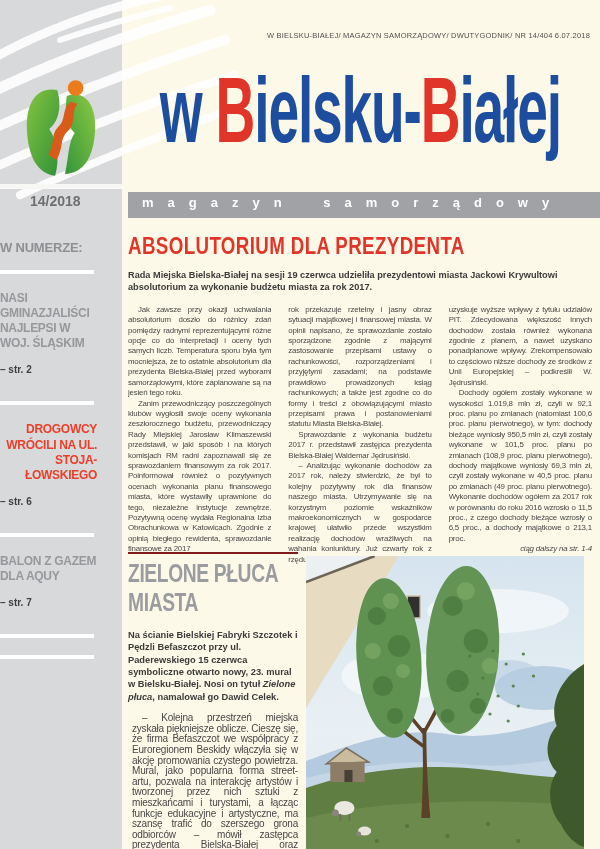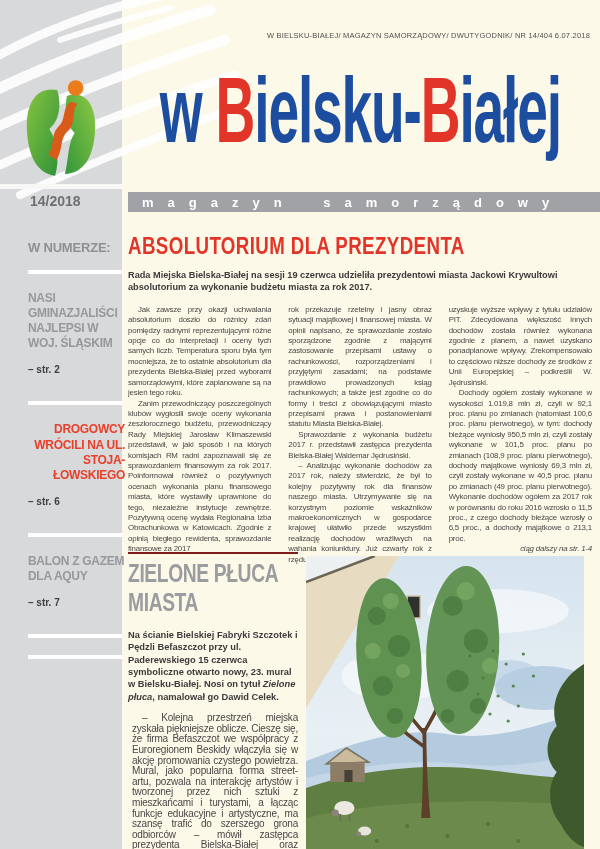--- a/index.html
+++ b/index.html
@@ -5,38 +5,38 @@
   html,body{margin:0;padding:0;background:#ffffff;}
   .page{position:relative;width:600px;height:849px;overflow:hidden;
         background:#fdf9e8;font-family:"Liberation Sans",sans-serif;}
 
   
   .sidebar-bg{position:absolute;left:0;top:0;width:122px;height:849px;background:#d8d9db;}
   .scribble{position:absolute;left:0;top:0;pointer-events:none;}
   .white-strip{position:absolute;left:0;top:184px;width:122px;height:5px;background:#f7f7f5;}
   .issue-no{position:absolute;left:30px;top:193px;width:80px;font-size:14px;font-weight:bold;color:#6e6f71;}
 
-  .sidebar-content{position:absolute;left:0;top:240px;width:122px;padding-left:28px;box-sizing:border-box;}
+  .sidebar-content{position:absolute;left:0;top:240px;width:122px;box-sizing:border-box;}
   .toc-heading{font-size:13px;font-weight:bold;color:#8e8f92;letter-spacing:-0.2px;margin-bottom:15px;}
   .toc-divider{height:4px;background:#ffffff;width:94px;margin:0 0 17px 0;}
   .toc-title{font-size:12px;font-weight:bold;line-height:1.26;letter-spacing:-0.3px;width:97px;margin-bottom:13px;}
   .toc-title.gray{color:#97989b;}
   .toc-title.red{color:#e8402a;text-align:right;}
   .toc-page{font-size:10px;font-weight:bold;color:#3f3f3f;margin-bottom:26px;}
 
   
   .issue-line{position:absolute;top:31px;right:10px;font-size:7.5px;color:#4f4f4f;letter-spacing:0.2px;}
   .logo{position:absolute;left:22px;top:76px;width:78px;height:108px;}
   .masthead{position:absolute;left:128px;top:60px;width:464px;height:128px;
             display:flex;justify-content:center;align-items:flex-start;}
   .mast-inner{display:inline-block;white-space:nowrap;font-size:92px;font-weight:bold;line-height:1.1;
               transform:scaleX(0.60);transform-origin:center top;letter-spacing:-2px;}
   .mast-blue{color:#1d4d9f;}
   .mast-red{color:#e23529;}
-  .tagline-bar{position:absolute;left:128px;top:192px;width:472px;height:20px;background:#a1a2a6;
+  .tagline-bar{position:absolute;left:128px;top:192px;width:472px;height:26px;background:#a1a2a6;
                overflow:hidden;white-space:nowrap;}
   .tagline-bar span{display:inline-block;padding-left:14px;line-height:21px;font-size:13px;font-weight:bold;
                color:#ffffff;letter-spacing:14px;word-spacing:10px;}
 
   
   .main{position:absolute;left:128px;top:220px;width:464px;}
   .headline1{margin:5px 0 0 0;}
   .headline1 span{display:inline-block;font-size:24px;font-weight:bold;color:#e23529;
                   white-space:nowrap;transform:scaleX(0.78);transform-origin:left center;letter-spacing:0.5px;}
   .lead1{margin:7px 0 0 0;width:462px;font-size:9.2px;font-weight:bold;color:#3b3b3b;line-height:1.35;}

